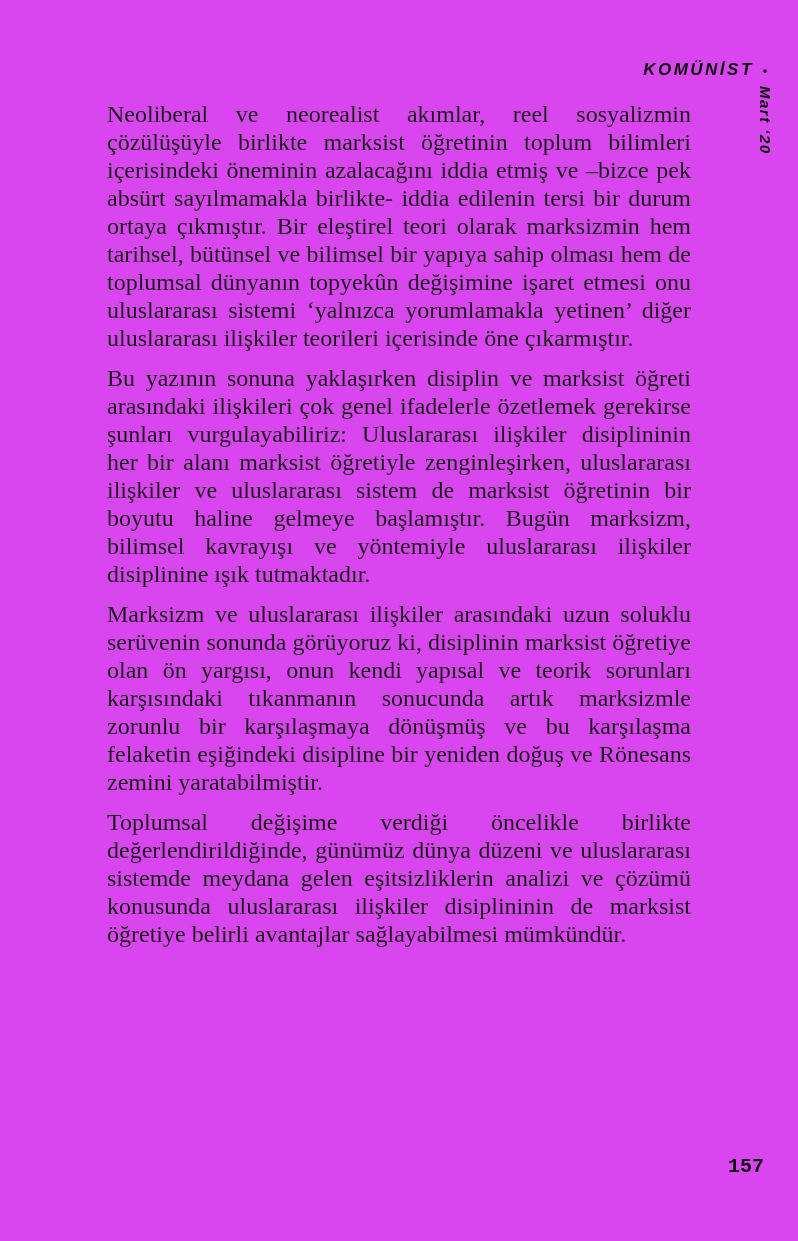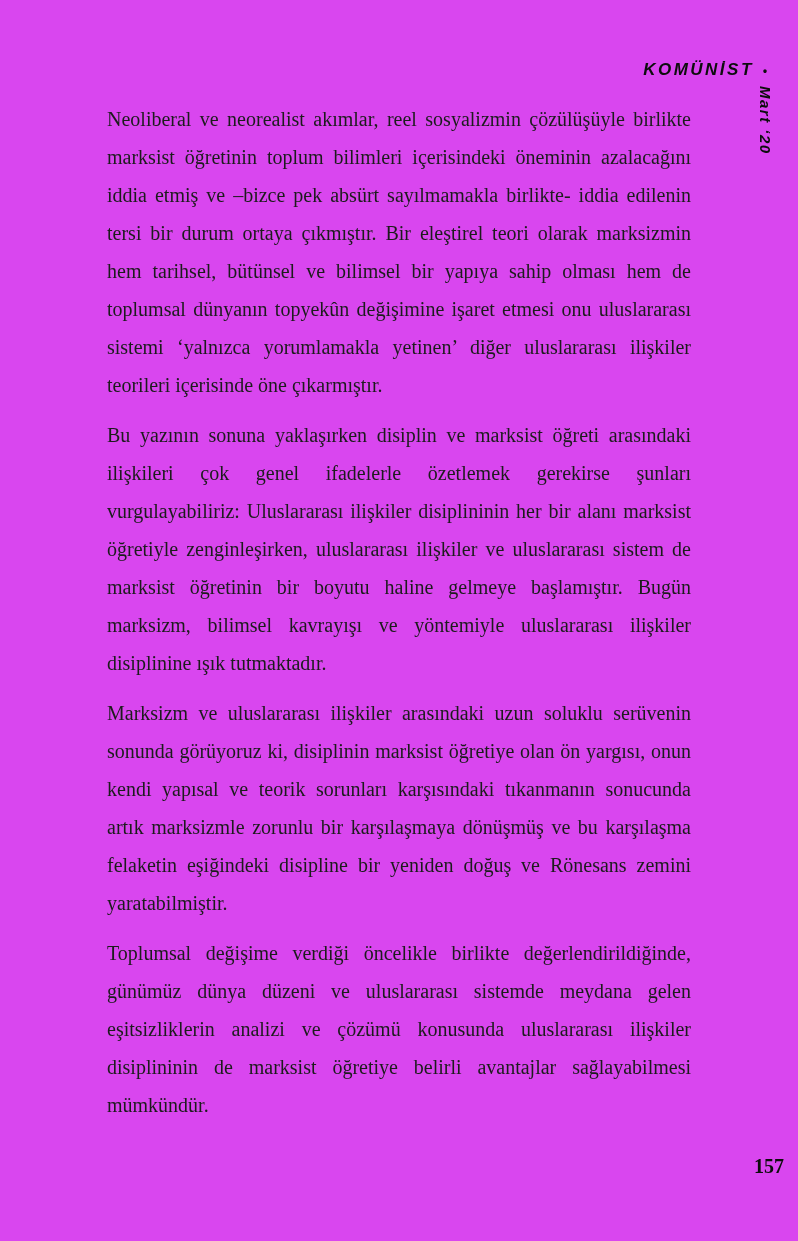--- a/index.html
+++ b/index.html
@@ -50,34 +50,34 @@
     font-size: 15px;
     letter-spacing: 1.5px;
     color: #0d0d0d;
     white-space: nowrap;
   }
   .content {
     position: absolute;
     top: 100px;
     left: 107px;
     width: 584px;
-    font-size: 20px;
-    line-height: 38px;
+    font-size: 24px;
+    line-height: 28px;
     text-align: justify;
     hyphens: auto;
     -webkit-hyphens: auto;
   }
   .content p {
     margin: 0 0 12px 0;
   }
   .page-number {
     position: absolute;
-    right: 34px;
+    right: 54px;
     bottom: 63px;
-    font-family: Liberation Serif, serif;
+    font-family: Liberation Mono, monospace;
     font-weight: bold;
     font-size: 20px;
     color: #0d0d0d;
   }
 </style>
 </head>
 <body>
 
 <div class="page">
 

